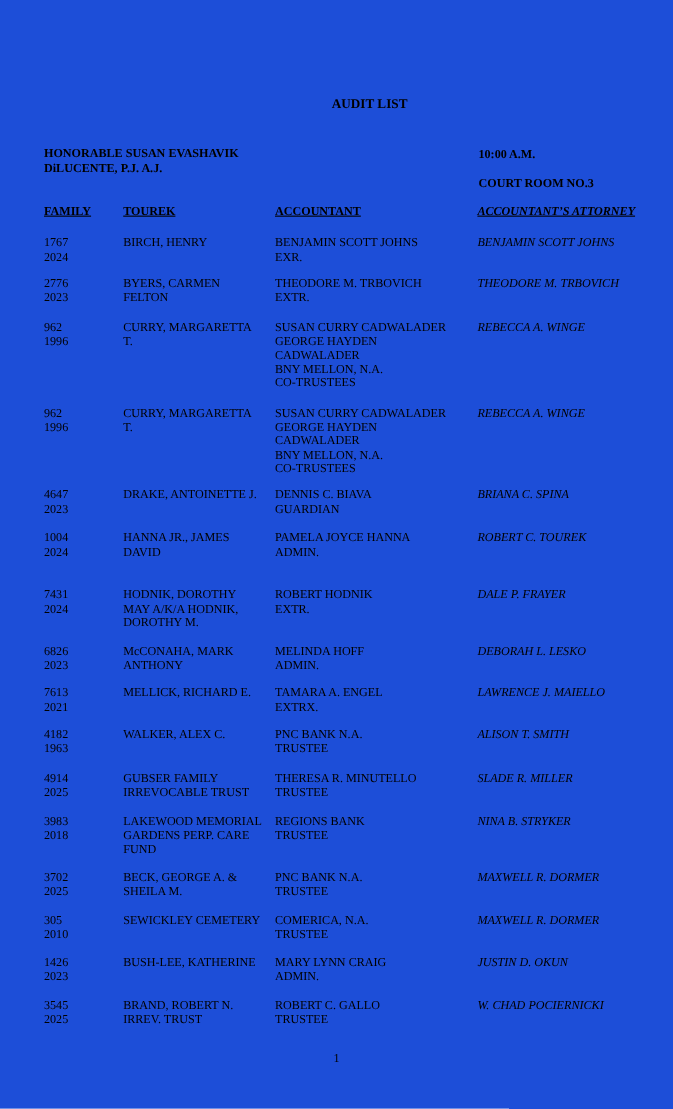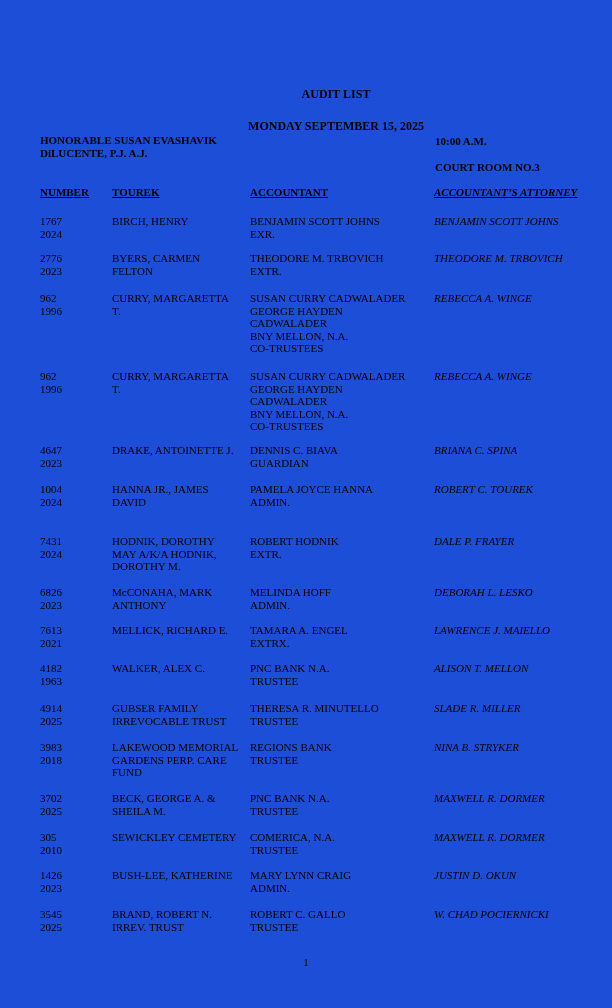--- a/index.html
+++ b/index.html
@@ -27,31 +27,30 @@
   .colhead { font-weight: bold; text-decoration: underline; }
   .footer-center { left: 0; right: 0; text-align: center; }
 </style>
 </head>
 <body>
 
 <div class="page">
 
   <div class="abs center-band b big" style="top:88px">AUDIT LIST</div>
 
-  <div class="abs center-band b big" style="top:120px">MONDAY SEPTEMBER 15, 2025</div>
 
   <div class="abs b" style="left:40px; top:134px">HONORABLE SUSAN EVASHAVIK
 DiLUCENTE, P.J. A.J.</div>
 
   <div class="abs b" style="left:435px; top:135px">10:00 A.M.</div>
 
   <div class="abs b" style="left:435px; top:161px">COURT ROOM NO.3</div>
 
   <div class="hdr-row" style="top:186px">
-    <div class="c c1 colhead">NUMBER</div>
+    <div class="c c1 colhead">FAMILY</div>
     <div class="c c2 colhead">TOUREK</div>
     <div class="c c3 colhead">ACCOUNTANT</div>
     <div class="c c4 colhead">ACCOUNTANT’S ATTORNEY</div>
   </div>
 
   <div class="hdr-row" style="top:215px">
     <div class="c c1">1767
 2024</div>
     <div class="c c2">BIRCH, HENRY</div>
     <div class="c c3">BENJAMIN SCOTT JOHNS
@@ -143,21 +142,21 @@
 EXTRX.</div>
     <div class="c c4">LAWRENCE J. MAIELLO</div>
   </div>
 
   <div class="hdr-row" style="top:662px">
     <div class="c c1">4182
 1963</div>
     <div class="c c2">WALKER, ALEX C.</div>
     <div class="c c3">PNC BANK N.A.
 TRUSTEE</div>
-    <div class="c c4">ALISON T. MELLON</div>
+    <div class="c c4">ALISON T. SMITH</div>
   </div>
 
   <div class="hdr-row" style="top:702px">
     <div class="c c1">4914
 2025</div>
     <div class="c c2">GUBSER FAMILY
 IRREVOCABLE TRUST</div>
     <div class="c c3">THERESA R. MINUTELLO
 TRUSTEE</div>
     <div class="c c4">SLADE R. MILLER</div>

